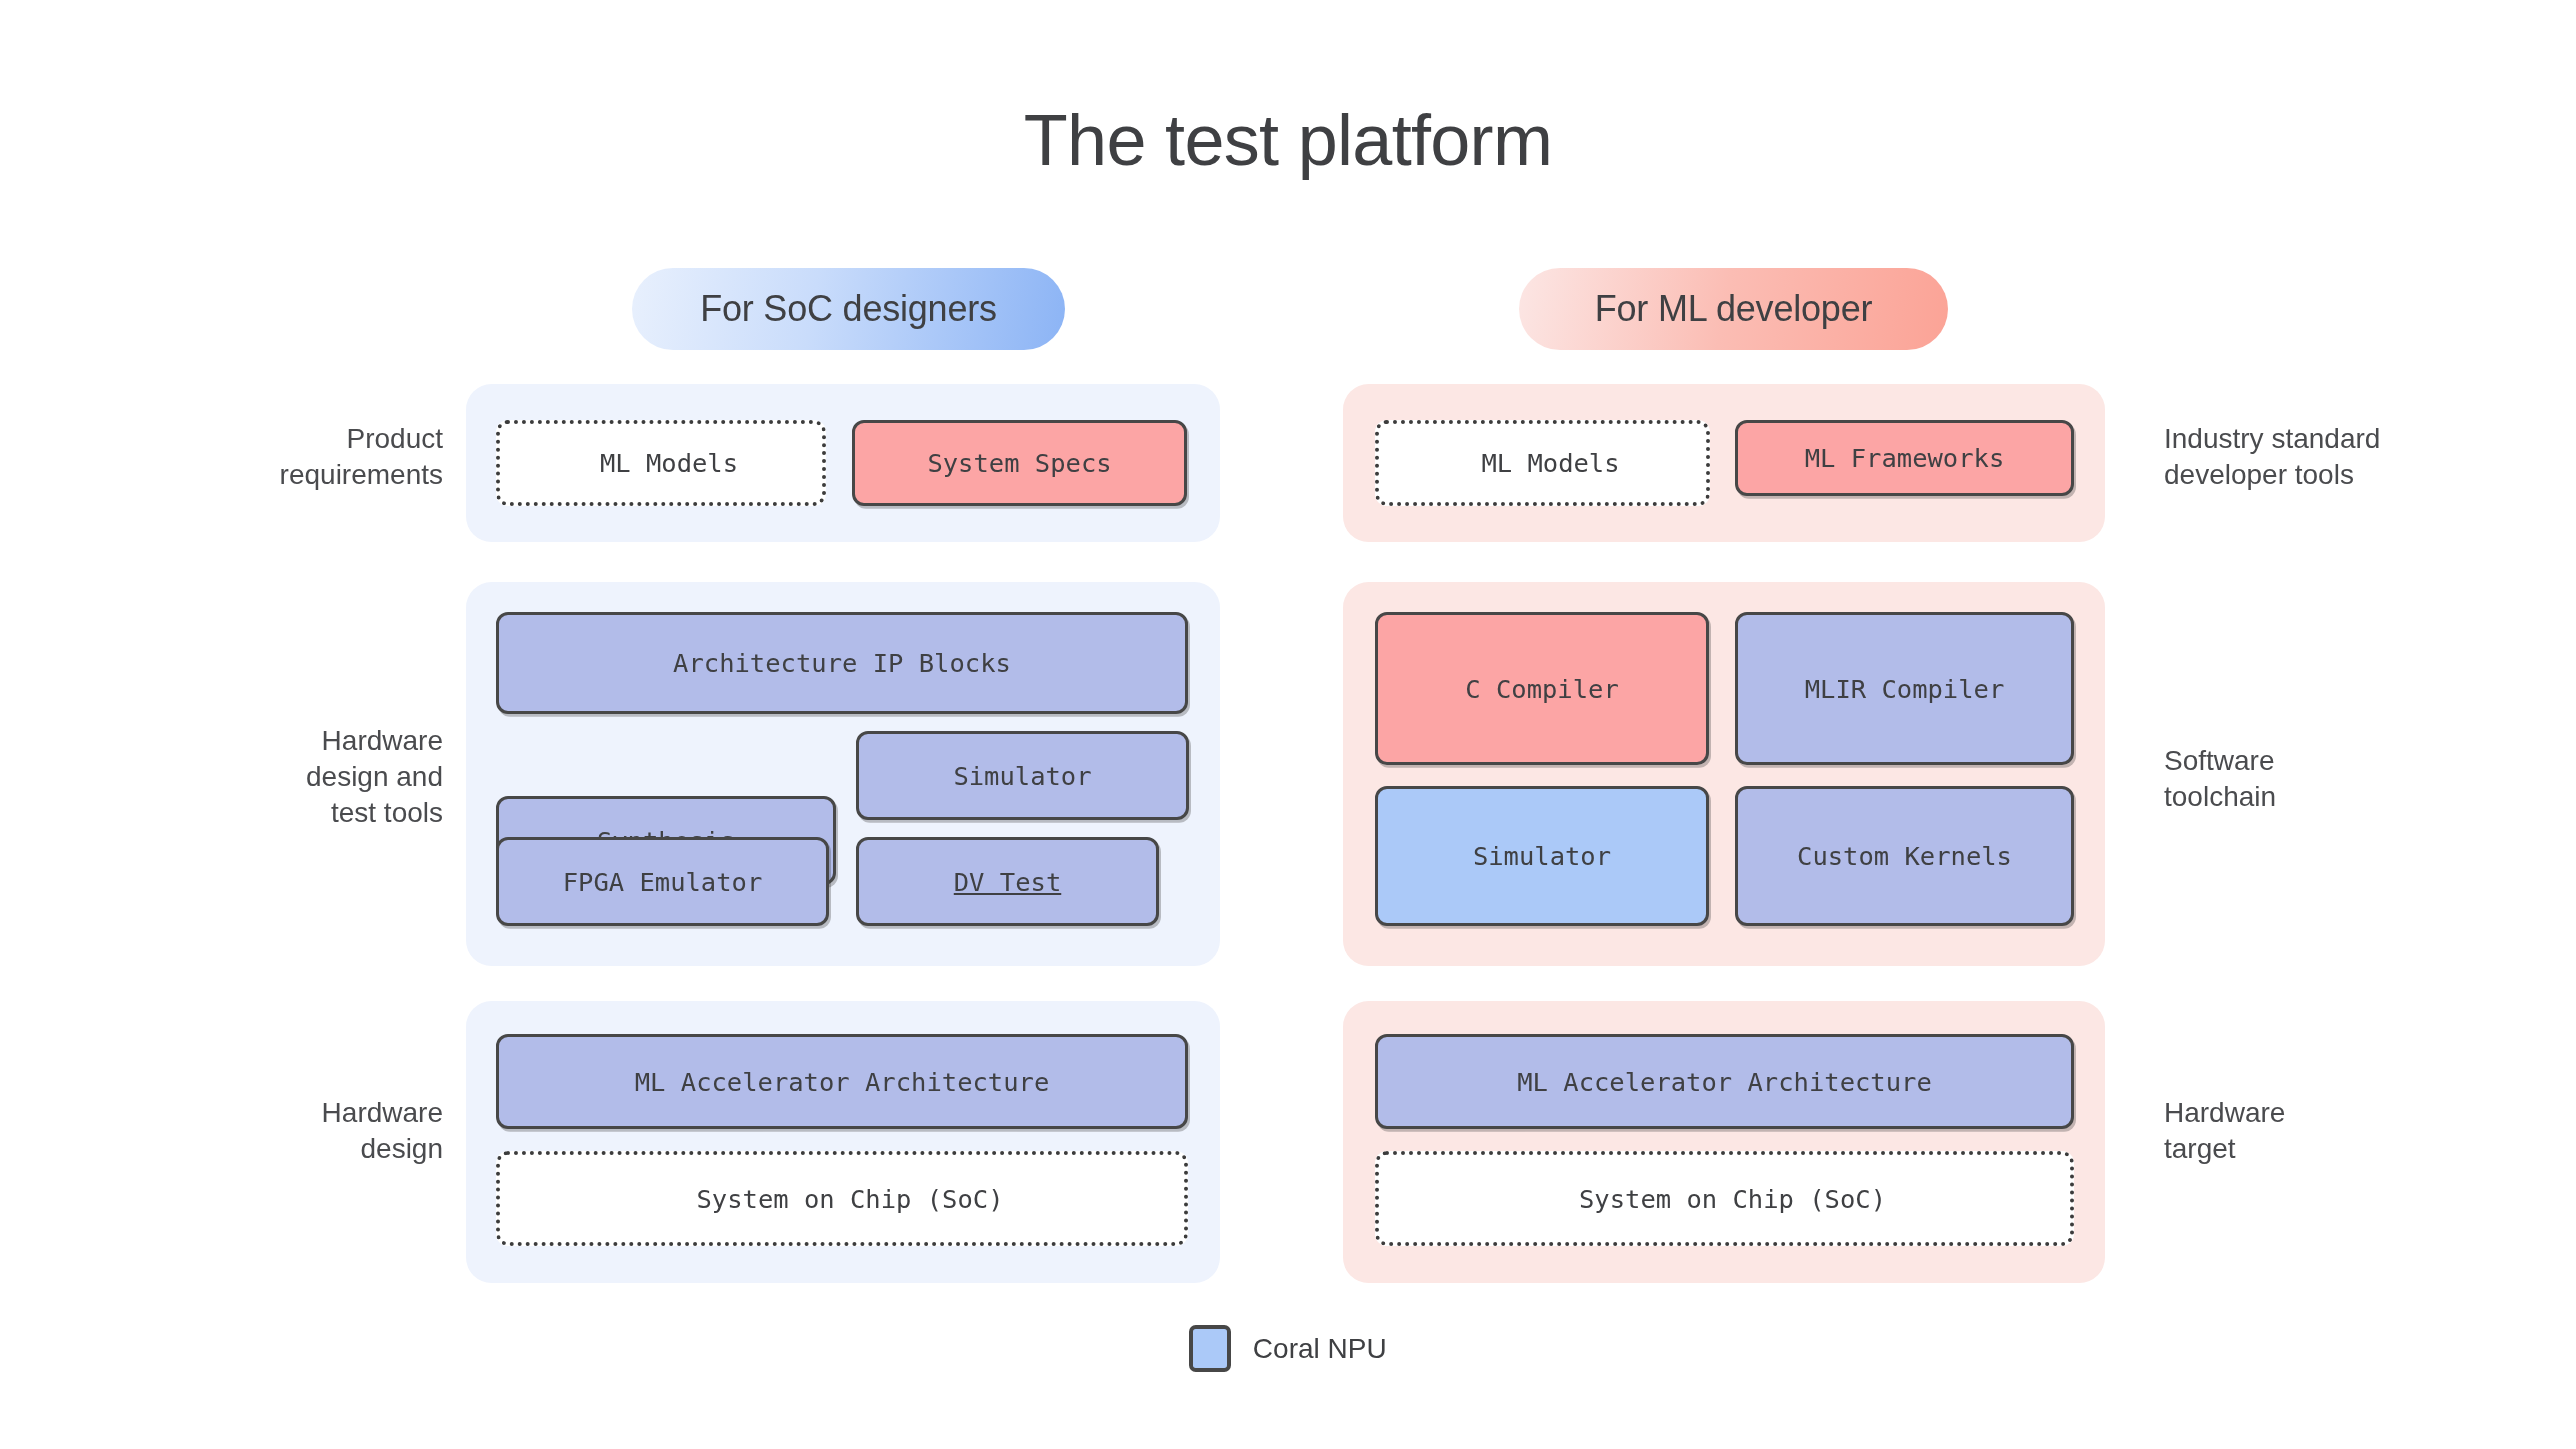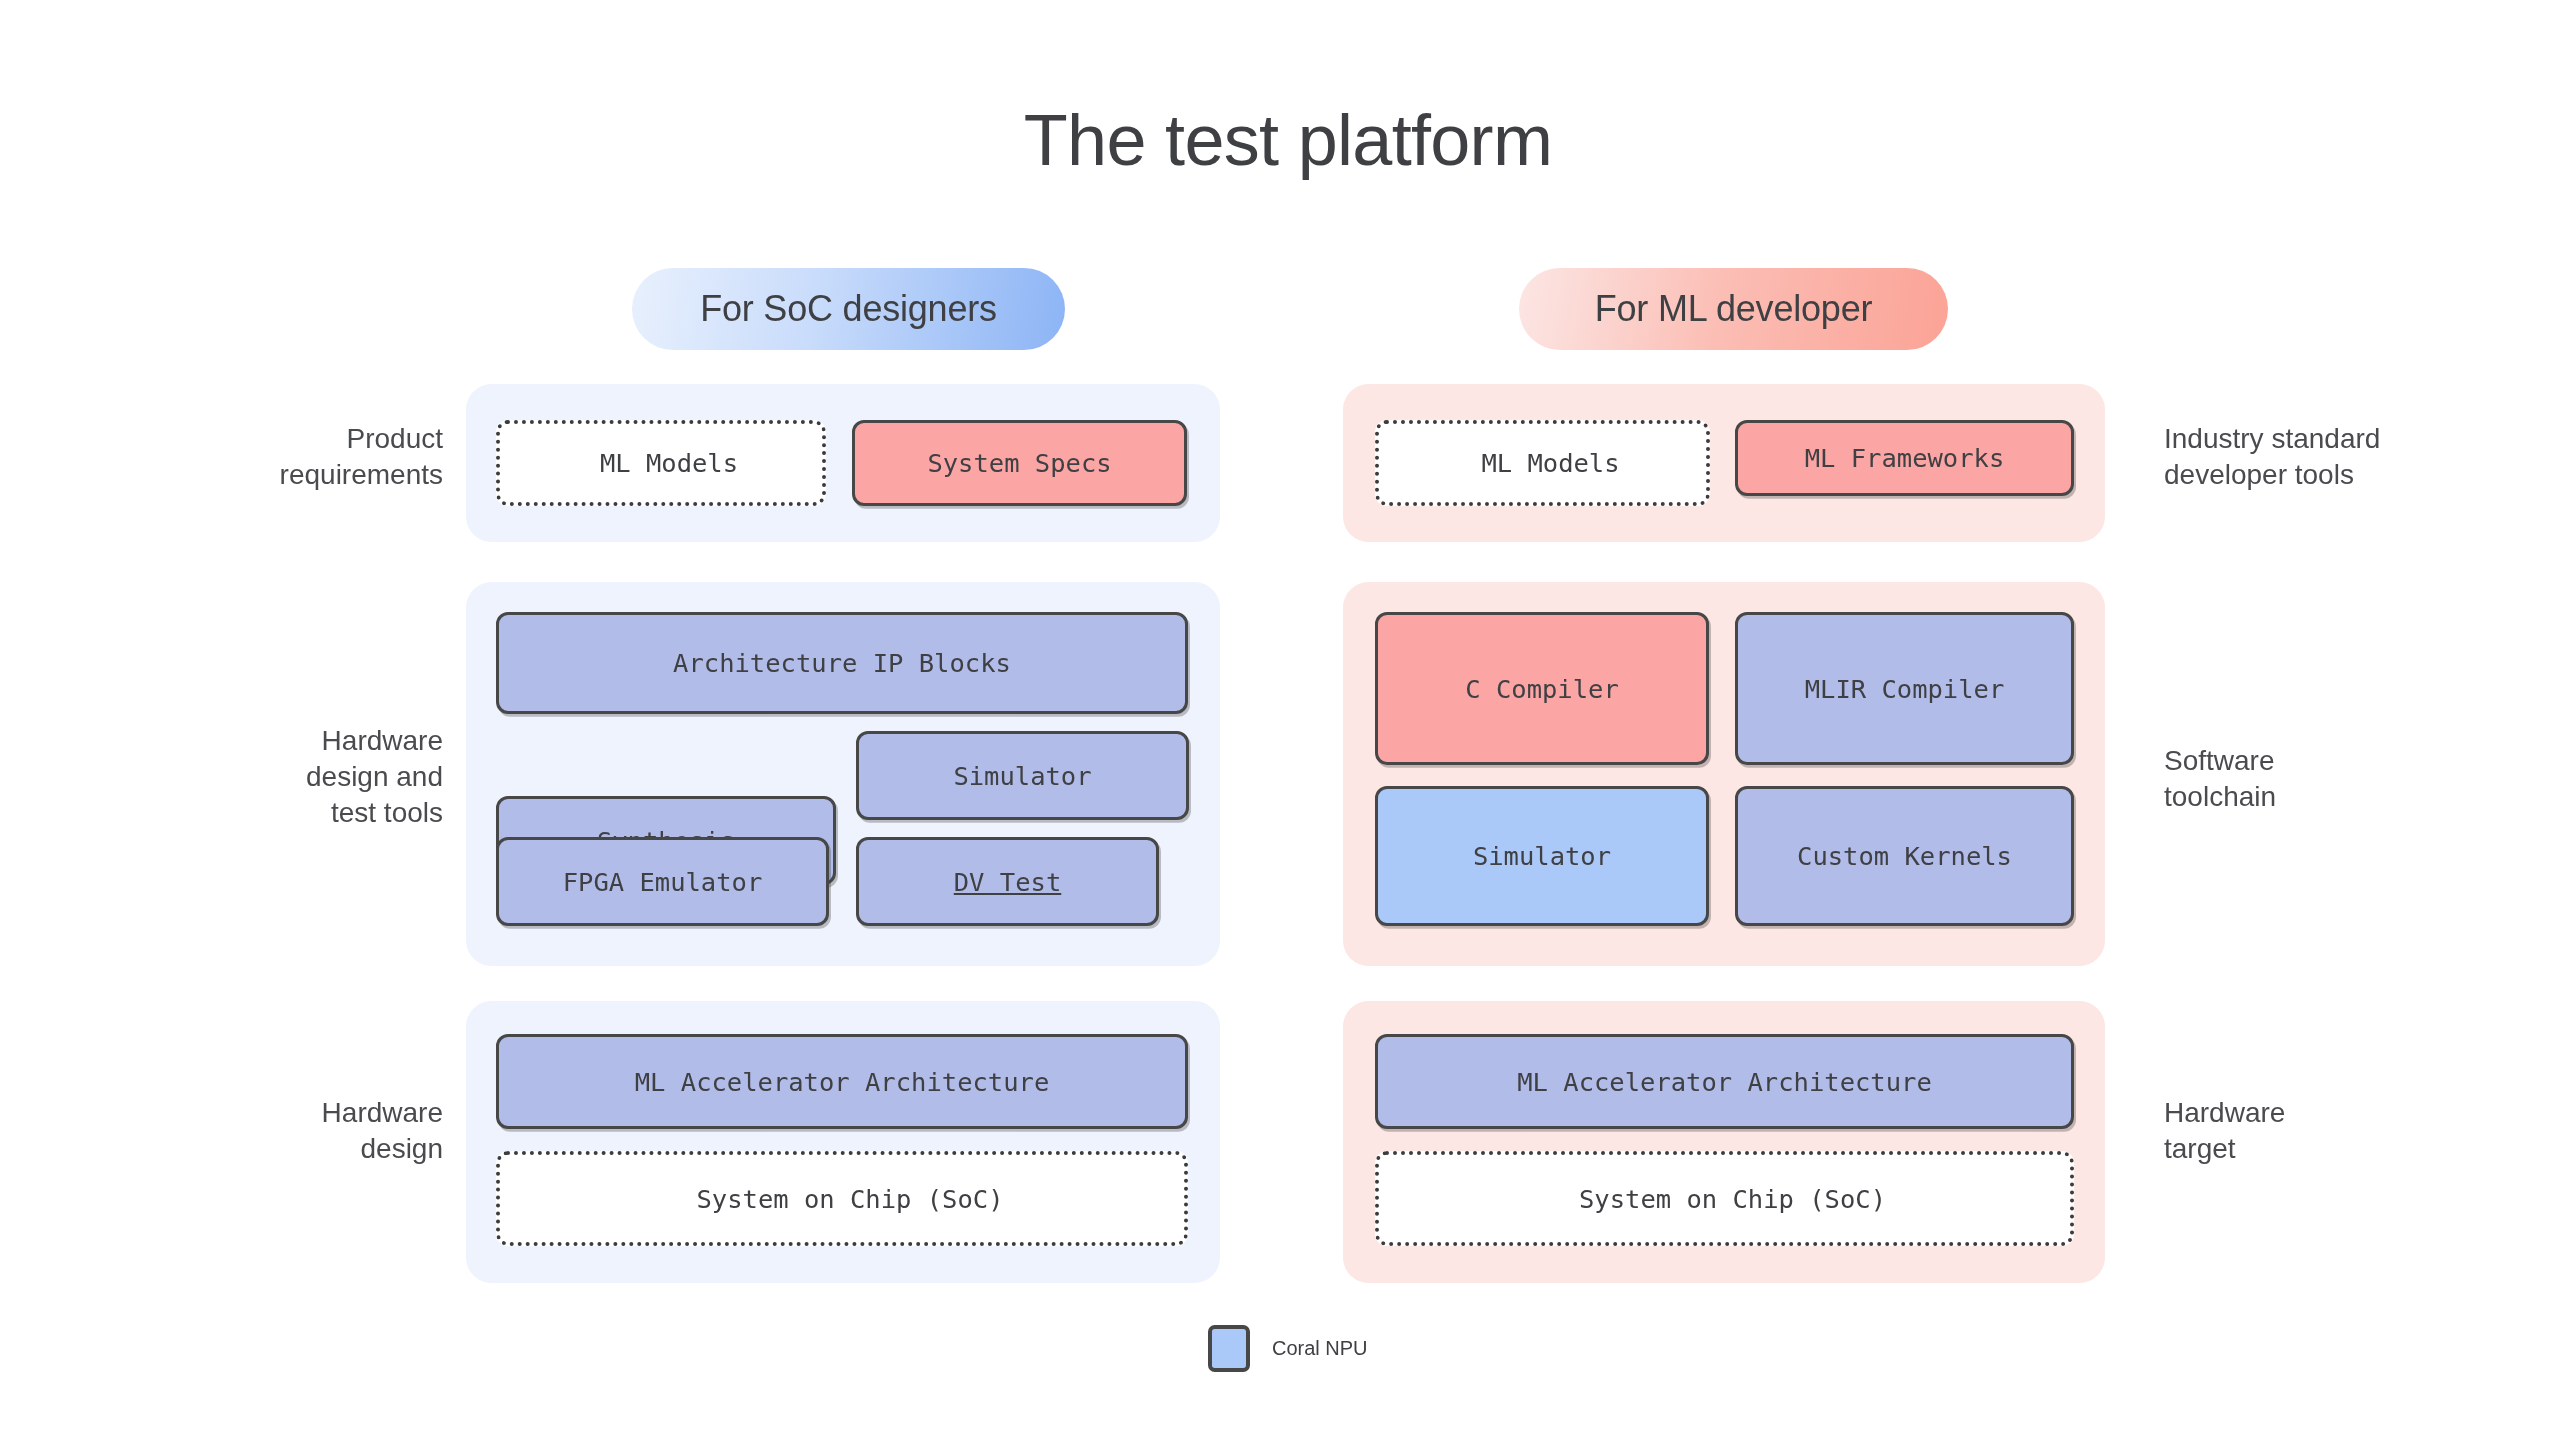--- a/index.html
+++ b/index.html
@@ -170,21 +170,21 @@
   }
   .legend-swatch.filled {
     background: #abc9f8;
     border: 4px solid #474747;
   }
   .legend-swatch.dotted {
     background: #ffffff;
     border: 4px dotted #3c3c3c;
   }
   .legend-text {
-    font-size: 20px;
+    font-size: 28px;
     color: #3f4043;
     white-space: nowrap;
   }
 </style>
 </head>
 <body>
 
 <div class="page-title">The test platform</div>
 
 <div class="pill pill-soc">For SoC designers</div>

